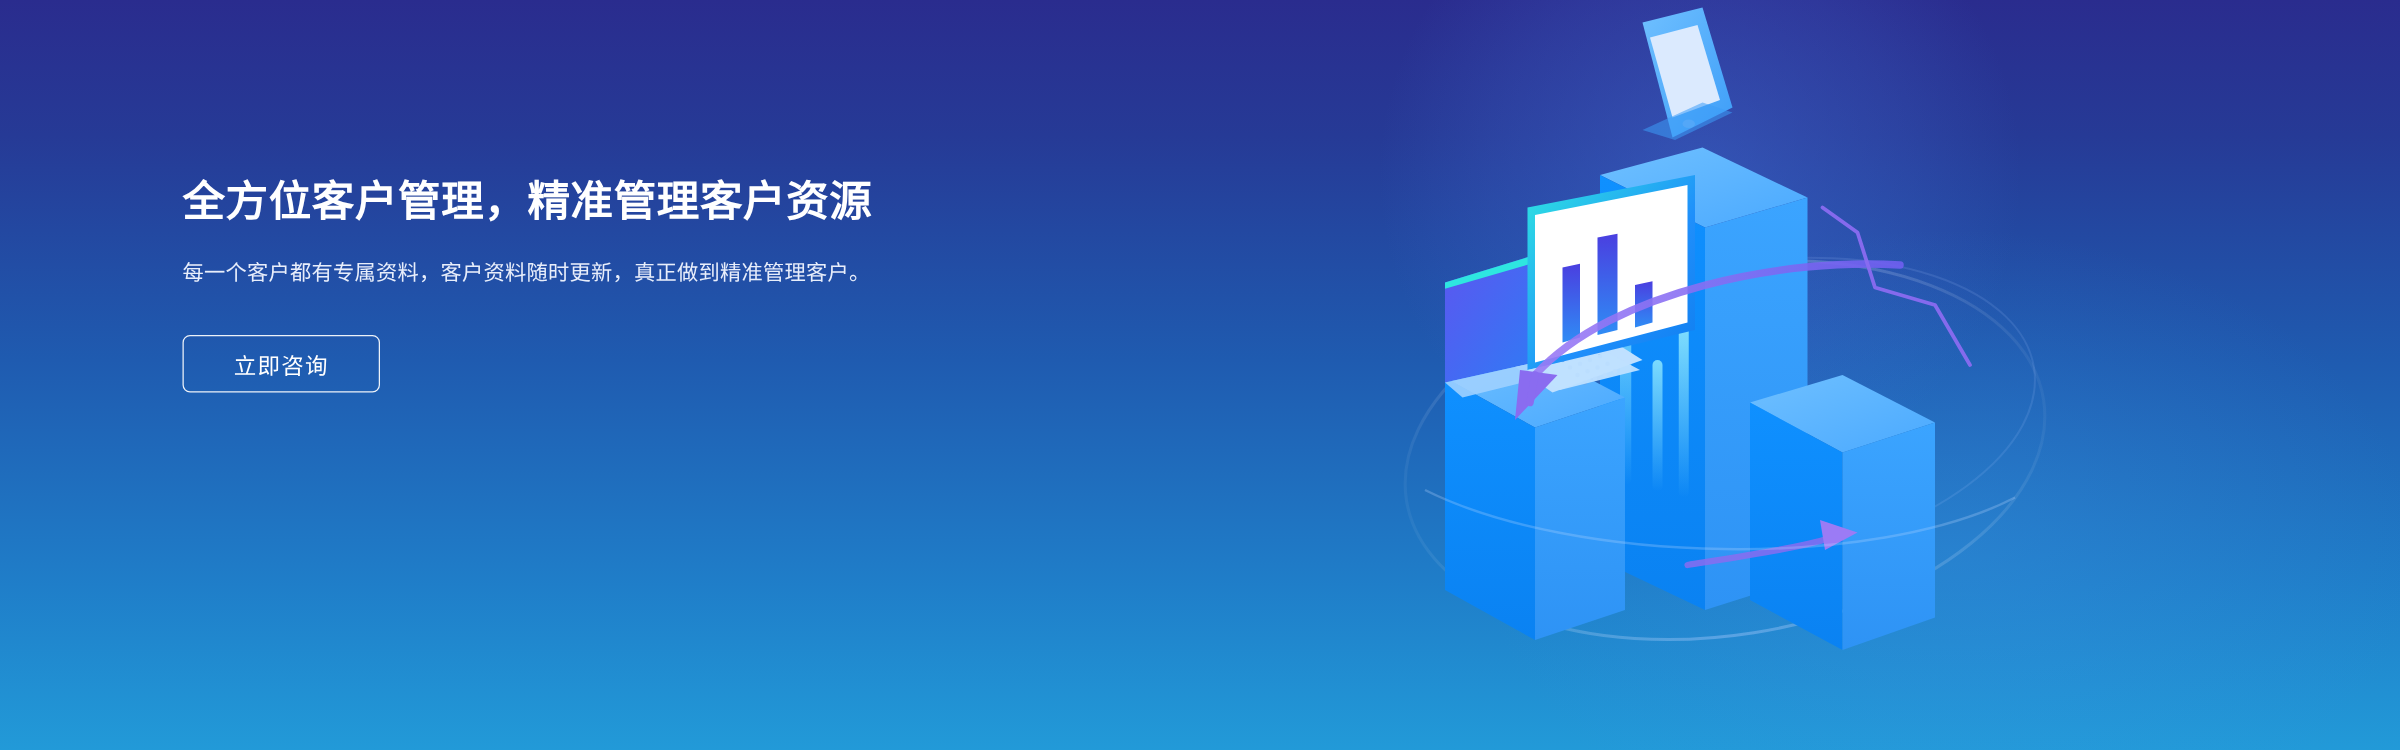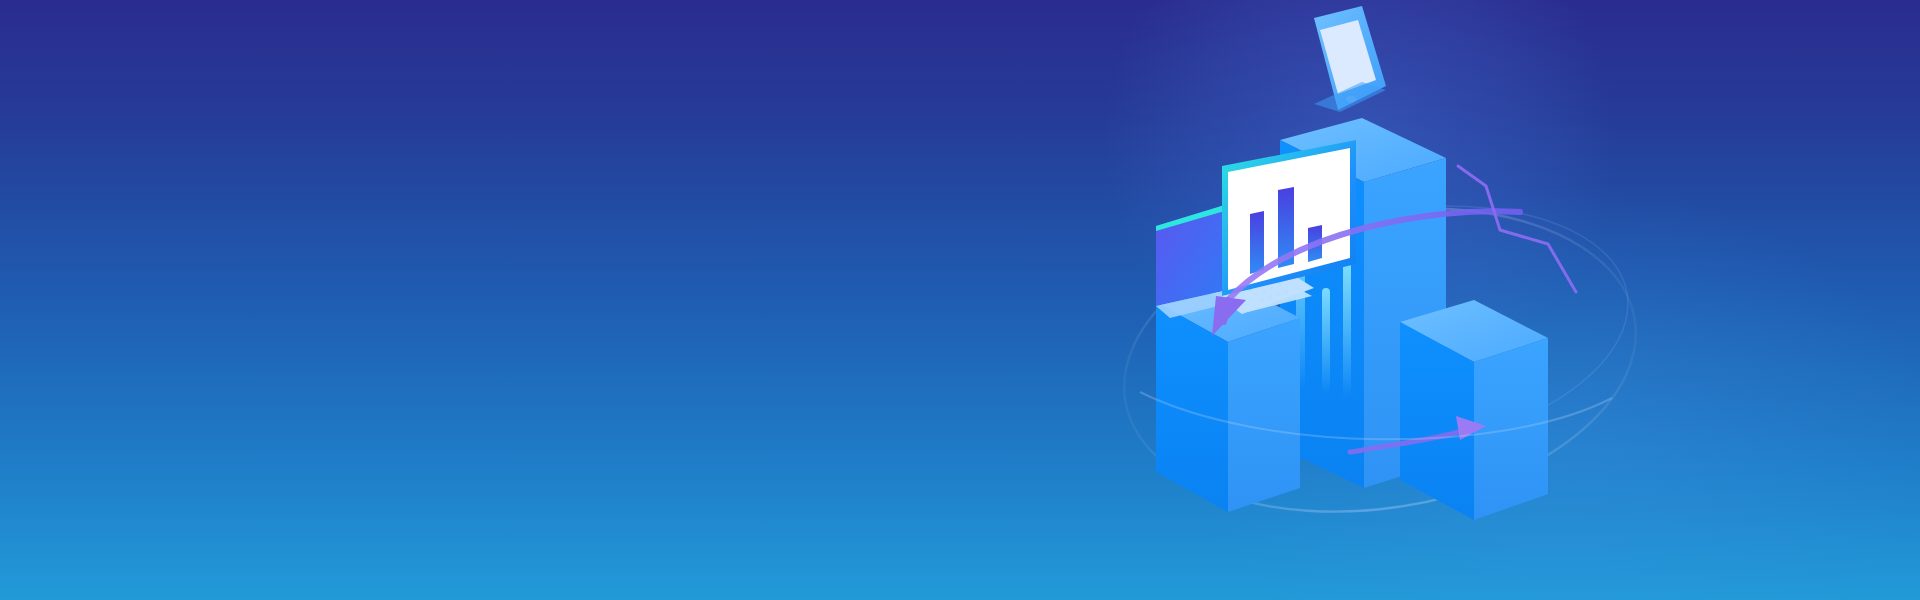--- a/index.html
+++ b/index.html
@@ -87,20 +87,25 @@
   #illustration svg { display: block; }
 </style>
 </head>
 <body>
 
 <div id="banner">
 
   <div class="bg-glow" id="glow-1"></div>
   <div class="bg-glow" id="glow-2"></div>
 
+  <div id="text-block">
+    <h1 id="headline">全方位客户管理，精准管理客户资源</h1>
+    <p id="subtitle">每一个客户都有专属资料，客户资料随时更新，真正做到精准管理客户。</p>
+    <div id="cta-button">立即咨询</div>
+  </div>
 
   <div id="illustration">
     <svg width="820" height="600" viewBox="0 0 820 600" xmlns="http://www.w3.org/2000/svg">
       <defs>
         <linearGradient id="gPillarFront" x1="0" y1="0" x2="0" y2="1">
           <stop offset="0%" stop-color="#0f90ff"></stop>
           <stop offset="100%" stop-color="#0a82f2"></stop>
         </linearGradient>
         <linearGradient id="gPillarSide" x1="0" y1="0" x2="0" y2="1">
           <stop offset="0%" stop-color="#3ba4ff"></stop>

